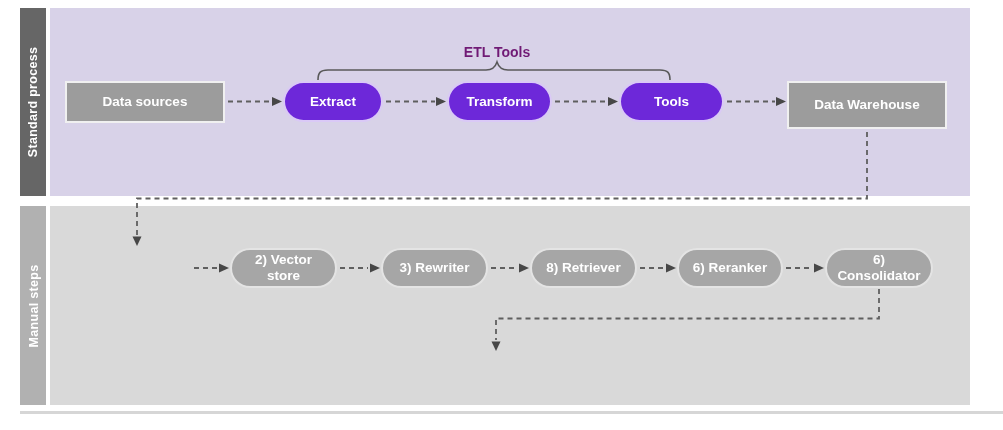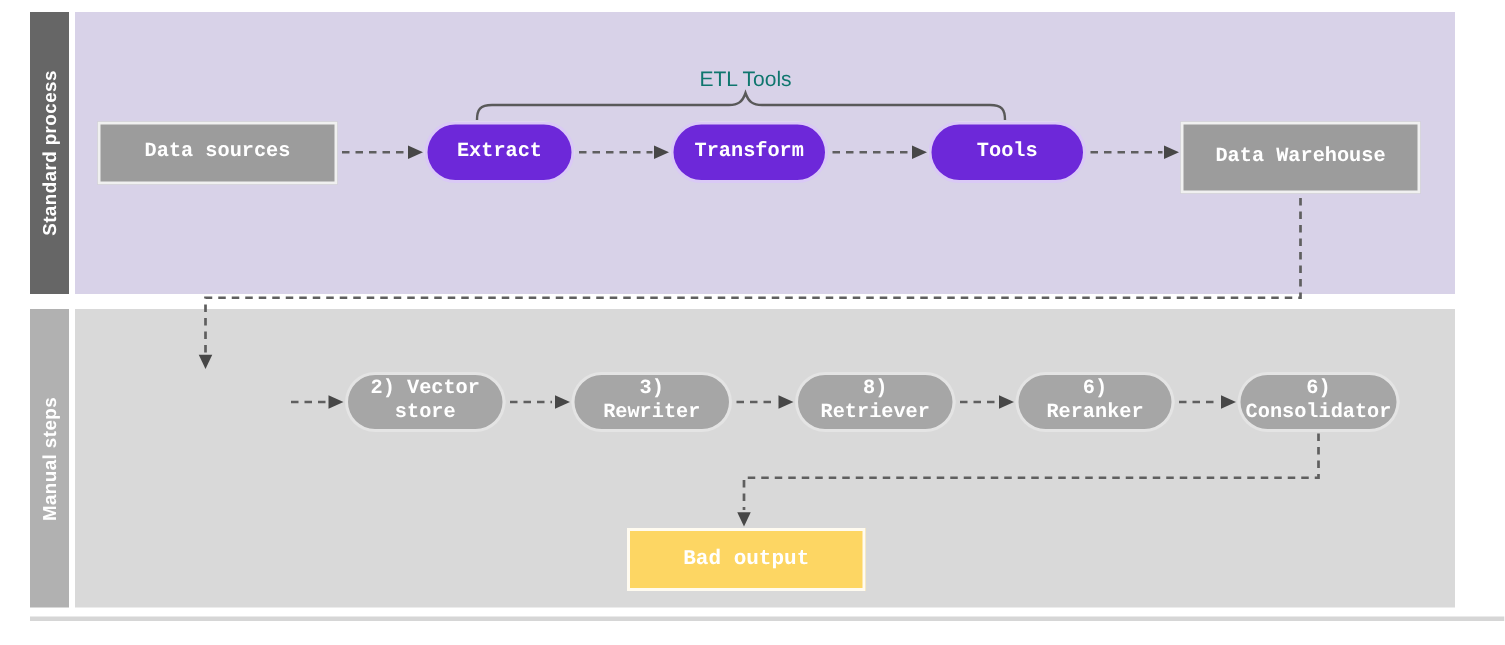--- a/index.html
+++ b/index.html
@@ -22,30 +22,30 @@
     color: #ffffff; font-weight: bold; font-size: 12.5px;
     text-align: center; white-space: nowrap; letter-spacing: 0.3px;
   }
   .lane1-bar .lane-label-text { width: 188px; height: 26px; line-height: 26px; left: -81px; top: 81px; }
   .lane2-bar .lane-label-text { width: 199px; height: 26px; line-height: 26px; left: -86.5px; top: 86.5px; }
 
   
   .node {
     position: absolute; display: flex; align-items: center; justify-content: center;
     text-align: center; color: #ffffff; font-weight: bold; font-size: 13.5px;
-    line-height: 1.15; z-index: 3; font-family: Liberation Mono, monospace;
+    line-height: 1.15; z-index: 3;
   }
   .rect-gray   { background: #9C9C9C; border: 2px solid rgba(255,255,255,0.85); }
   .pill-magenta{ background: #6d28d9; border: 2px solid rgba(255,255,255,0.75); border-radius: 21px; }
   .pill-gray   { background: #A6A6A6; border: 2px solid rgba(255,255,255,0.7);  border-radius: 21px; padding: 0 10px; }
   .rect-yellow { background: #FDD663; border: 2px solid rgba(255,255,255,0.9); }
 
   .brace-label {
     position: absolute; left: 437px; top: 44px; width: 120px; text-align: center;
-    color: #0f766e; font-weight: normal; font-size: 14px; z-index: 3;
+    color: #701a75; font-weight: bold; font-size: 14px; z-index: 3;
   }
 
   svg.connectors { position: absolute; left: 0; top: 0; z-index: 2; }
   .bottom-divider { position: absolute; left: 20px; top: 411px; width: 983px; height: 3px; background: #D6D6D6; }
 </style>
 </head>
 <body>
 
 <div class="stage">
 
@@ -101,16 +101,15 @@
   <div class="node pill-magenta" style="left:447px;top:81px;width:105px;height:41px">Transform</div>
   <div class="node pill-magenta" style="left:619px;top:81px;width:105px;height:41px">Tools</div>
   <div class="node rect-gray" style="left:787px;top:81px;width:160px;height:48px">Data Warehouse</div>
 
   <div class="node pill-gray" style="left:230px;top:248px;width:107px;height:40px">2) Vector store</div>
   <div class="node pill-gray" style="left:381px;top:248px;width:107px;height:40px">3) Rewriter</div>
   <div class="node pill-gray" style="left:530px;top:248px;width:107px;height:40px">8) Retriever</div>
   <div class="node pill-gray" style="left:677px;top:248px;width:106px;height:40px">6) Reranker</div>
   <div class="node pill-gray" style="left:825px;top:248px;width:108px;height:40px">6) Consolidator</div>
 
-  <div class="node rect-yellow" style="left:418px;top:352px;width:159px;height:42px;font-size:14px">Bad output</div>
 
   <div class="bottom-divider"></div>
 </div>
 
 </body></html>

